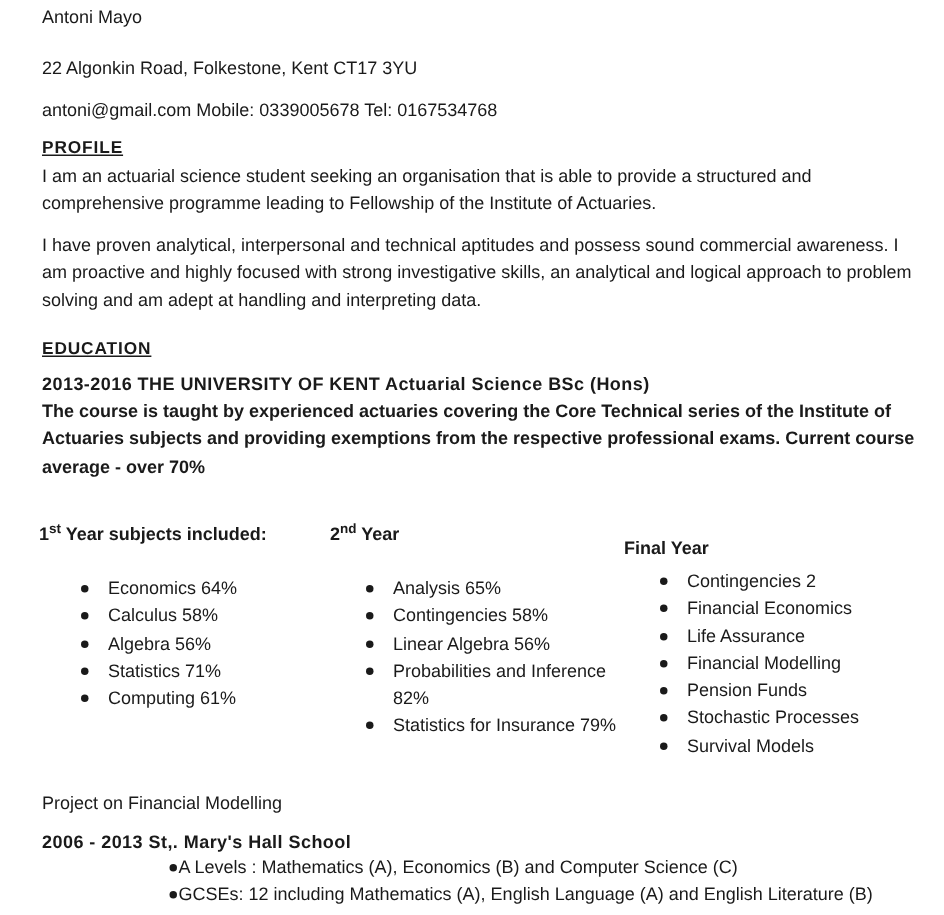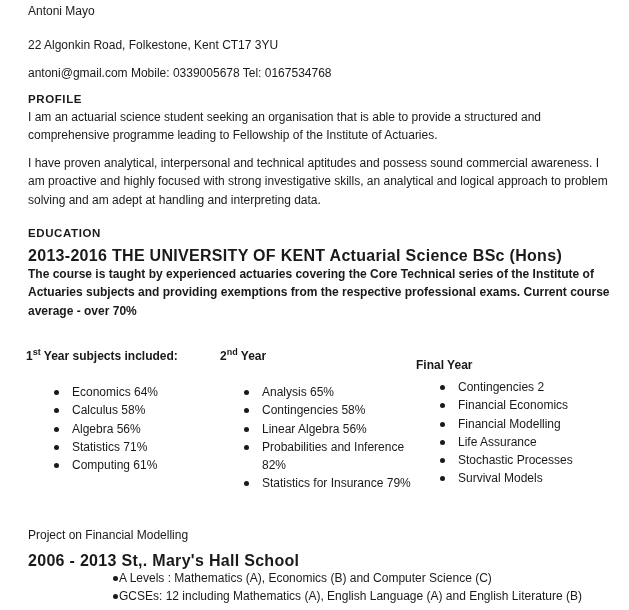--- a/index.html
+++ b/index.html
@@ -1,23 +1,23 @@
 <!DOCTYPE html>
 <html><head>
   <meta charset="utf-8">
   <style>
     html, body { margin: 0; padding: 0; background: #ffffff; }
     body {
       width: 629px; height: 610px; overflow: hidden; position: relative;
       font-family: "Liberation Sans", sans-serif; color: #1a1a1a; font-size: 12px;
     }
     .line { position: absolute; left: 28px; white-space: nowrap; font-size: 12px; line-height: 18px; }
-    .heading { font-weight: bold; letter-spacing: 0.6px; font-size: 11.5px; }
+    .heading { font-weight: bold; letter-spacing: 0.6px; font-size: 11.5px; text-decoration: underline; }
     .para { position: absolute; left: 28px; width: 590px; font-size: 12px; line-height: 18.3px; }
-    .subhead { font-weight: bold; font-size: 16px; letter-spacing: 0.3px; }
+    .subhead { font-weight: bold; font-size: 12px; letter-spacing: 0.3px; }
     .colhead { position: absolute; font-weight: bold; font-size: 12px; white-space: nowrap; }
     .colhead sup { font-size: 9px; vertical-align: 5px; line-height: 0; }
     ul.col { position: absolute; margin: 0; padding: 0; list-style: none; font-size: 12px; }
     ul.col li { position: relative; padding-left: 18px; line-height: 18.3px; white-space: nowrap; }
     ul.col li::before {
       content: ""; position: absolute; left: 0; top: 7px; width: 5px; height: 5px;
       border-radius: 50%; background: #1a1a1a;
     }
     ul.col li.wrap { white-space: normal; }
     ul.school { position: absolute; left: 113px; margin: 0; padding: 0; list-style: none; font-size: 12px; }
@@ -64,22 +64,23 @@
     <li>Analysis 65%</li>
     <li>Contingencies 58%</li>
     <li>Linear Algebra 56%</li>
     <li class="wrap">Probabilities and Inference 82%</li>
     <li>Statistics for Insurance 79%</li>
   </ul>
 
   <ul class="col" style="left:440px; top:378px;">
     <li>Contingencies 2</li>
     <li>Financial Economics</li>
+    <li>Life Assurance</li>
     <li>Financial Modelling</li>
-    <li>Life Assurance</li>
+    <li>Pension Funds</li>
     <li>Stochastic Processes</li>
     <li>Survival Models</li>
   </ul>
 
   <div class="line" style="top:526px;">Project on Financial Modelling</div>
 
   <div class="line subhead" style="top:552px;">2006 - 2013 St,. Mary's Hall School</div>
   <ul class="school" style="top:569px;">
     <li>A Levels : Mathematics (A), Economics (B) and Computer Science (C)</li>
     <li>GCSEs: 12 including Mathematics (A), English Language (A) and English Literature (B)</li>

